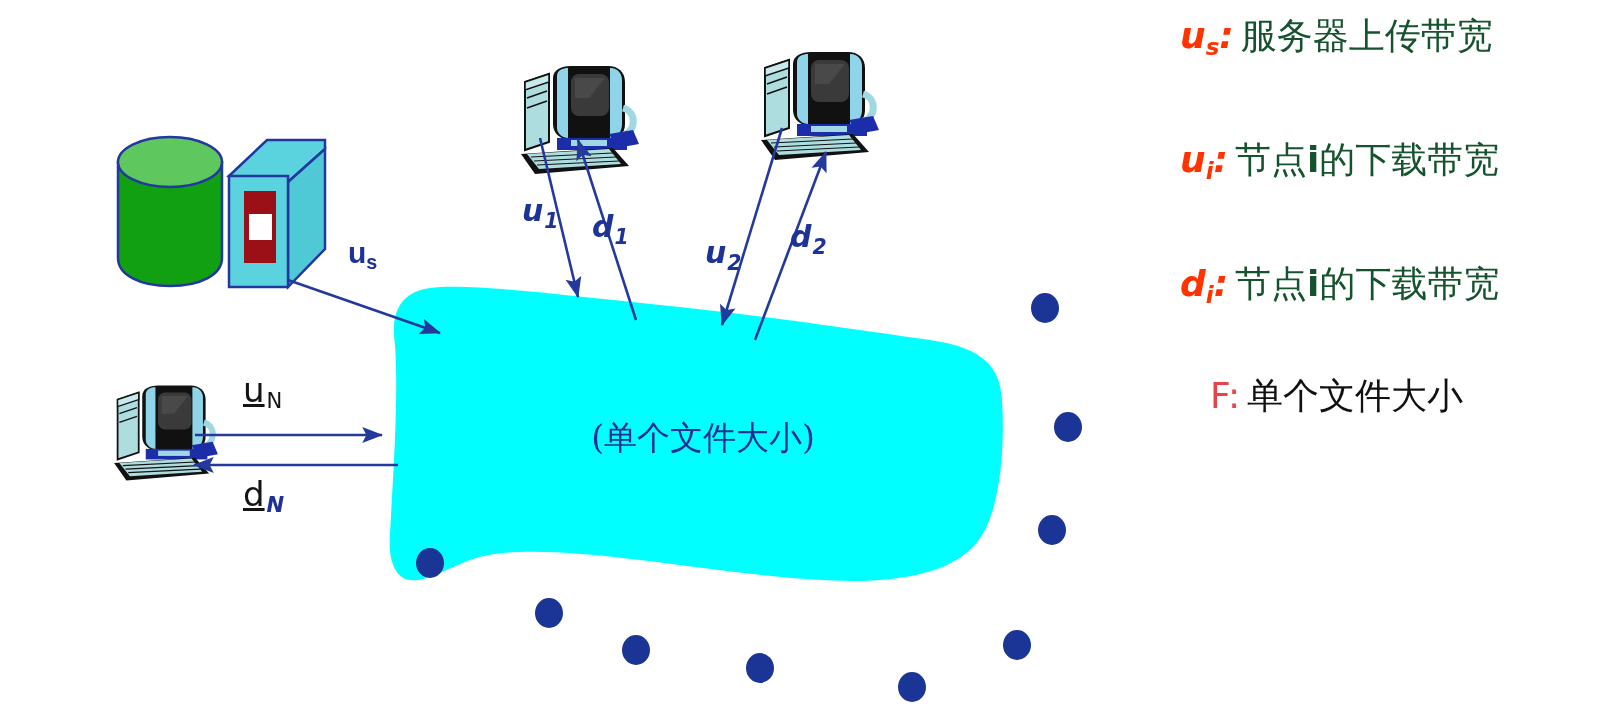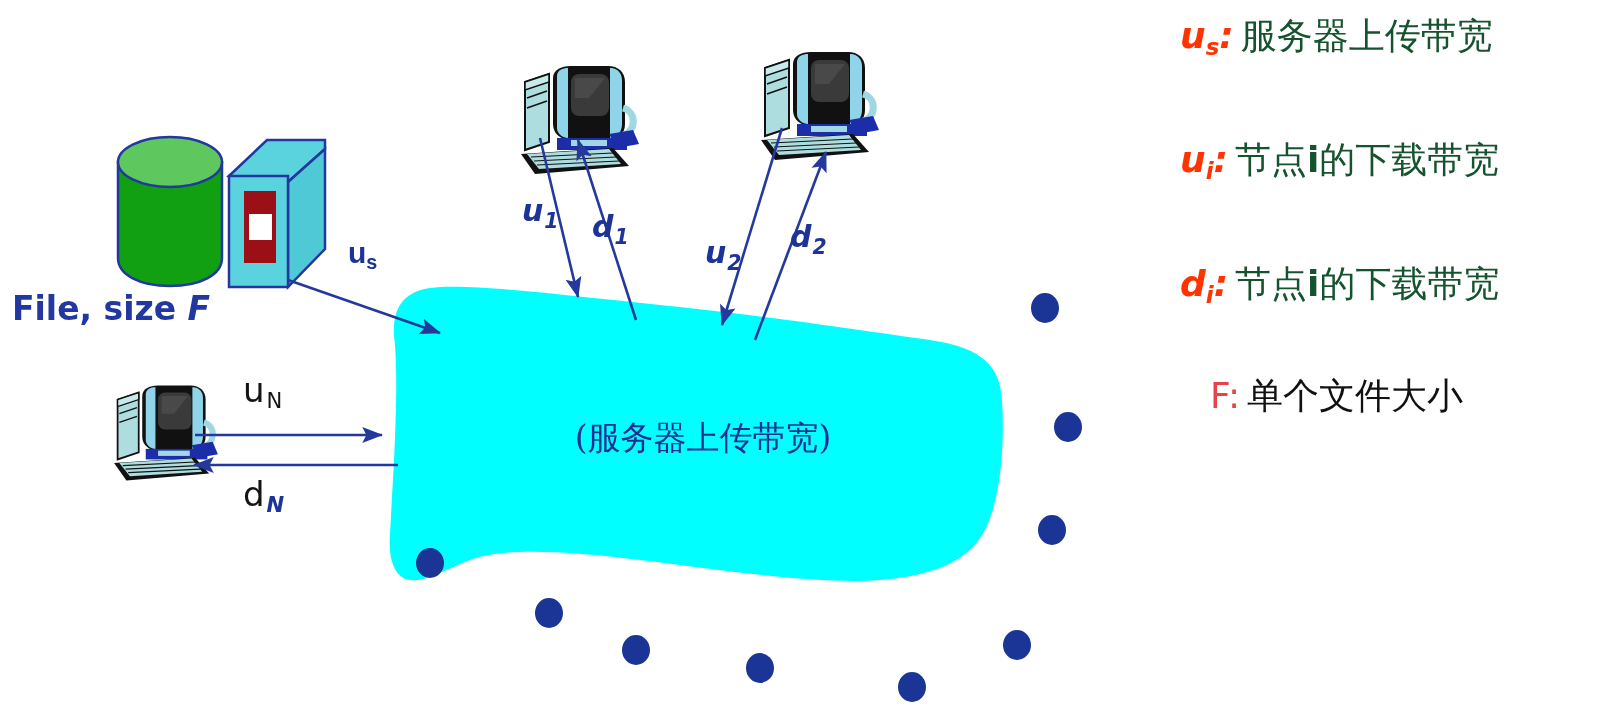--- a/index.html
+++ b/index.html
@@ -87,20 +87,21 @@
     vertical-align: baseline;
     position: relative;
     top: 0.3em;
   }
 
   .un-lbl {
     font-size: 34px;
     color: #141414;
     font-family: "DejaVu Sans", "Liberation Sans", sans-serif;
     font-weight: normal;
+    text-decoration: underline;
   }
   .un-lbl sub {
     font-size: 0.62em;
     vertical-align: baseline;
     position: relative;
     top: 0.3em;
     padding-left: 2px;
   }
   .un-lbl sub.blue-it {
     color: #1d3397;
@@ -299,38 +300,37 @@
       <ellipse cx="1017" cy="645" rx="14" ry="15"></ellipse>
       <ellipse cx="912" cy="687" rx="14" ry="15"></ellipse>
       <ellipse cx="760" cy="668" rx="14" ry="15"></ellipse>
       <ellipse cx="636" cy="650" rx="14" ry="15"></ellipse>
       <ellipse cx="549" cy="613" rx="14" ry="15"></ellipse>
       <ellipse cx="430" cy="563" rx="14" ry="15"></ellipse>
     </g>
   </svg>
 
 
-  <div class="lbl comic file-size" style="left:12px; top:292px;"><span>File, size </span><span class="it">F</span></div>
 
   <div class="lbl us-lbl" style="left:348px; top:238px;"><span>u</span><sub>s</sub></div>
 
   <div class="lbl flow-lbl" style="left:522px; top:196px;"><span>u</span><sub>1</sub></div>
 
   <div class="lbl flow-lbl" style="left:592px; top:196px;margin-top:16px;"><span>d</span><sub>1</sub></div>
 
   <div class="lbl flow-lbl" style="left:705px; top:193px;margin-top:45px;"><span>u</span><sub>2</sub></div>
 
   <div class="lbl flow-lbl" style="left:790px; top:222px;"><span>d</span><sub>2</sub></div>
 
   <div class="lbl un-lbl" style="left:243px; top:373px;"><span>u</span><sub>N</sub></div>
 
   <div class="lbl un-lbl" style="left:243px; top:477px;"><span>d</span><sub class="blue-it">N</sub></div>
 
   <div class="network-wrap" style="left:538px; top:412px;">
-    <div class="network-cn">(服务器上传带宽)</div>
+    <div class="network-cn">(单个文件大小)</div>
   </div>
 
   <div id="legend">
 
     <div class="legend-row" style="left:25px; top:18px;">
       <span class="legend-sym"><span>u</span><sub>s</sub><span class="colon">:</span></span><span class="legend-cn">服务器上传带宽</span>
     </div>
 
     <div class="legend-row" style="left:25px; top:142px;">
       <span class="legend-sym"><span>u</span><sub>i</sub><span class="colon">:</span></span><span class="legend-cn"><span>节点</span><b>i</b><span>的下载带宽</span></span>

